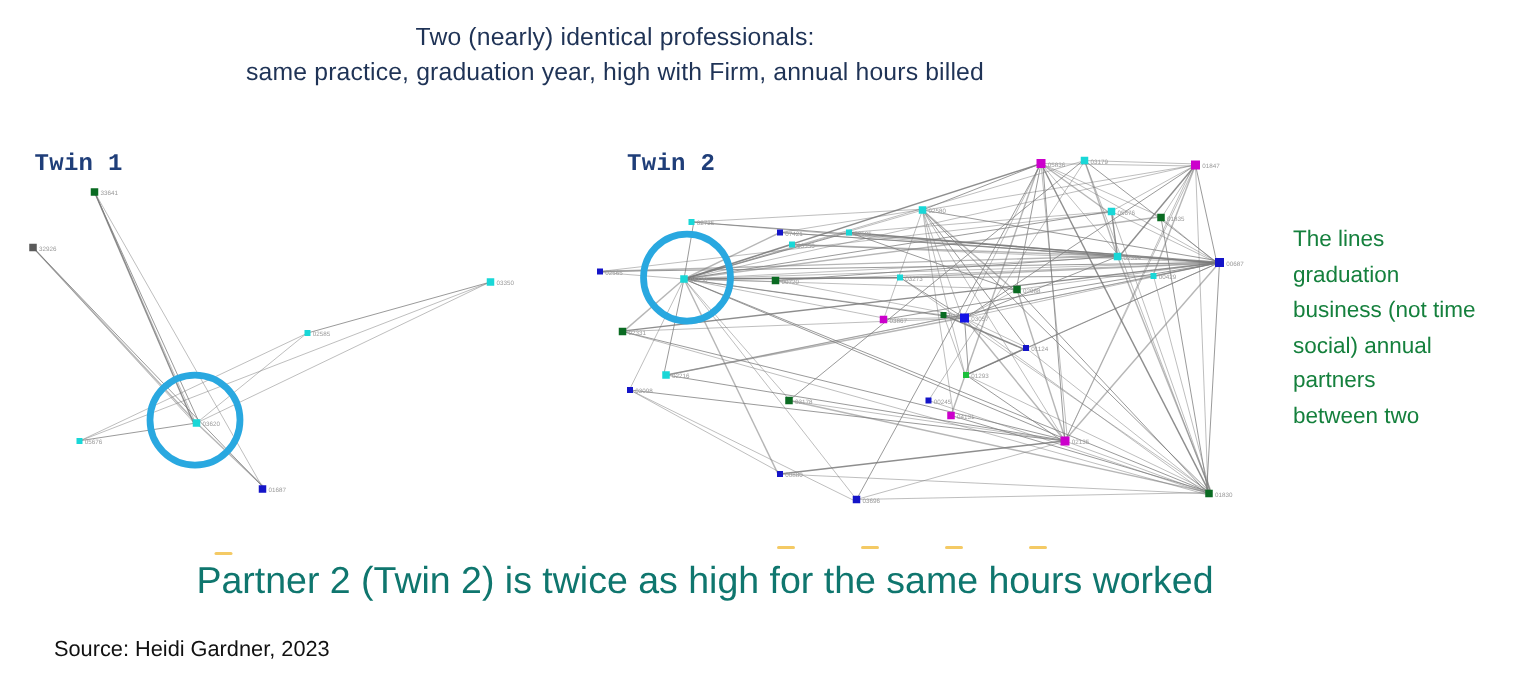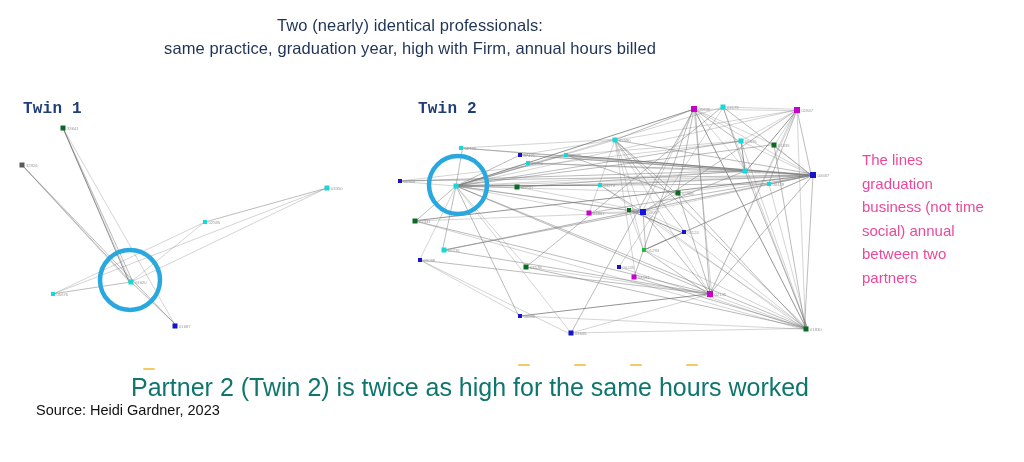--- a/index.html
+++ b/index.html
@@ -52,21 +52,21 @@
   #net1 { left: 0px;   top: 110px; width: 400px; height: 245px; }
   #net2 { left: 398px; top: 95px;  width: 455px; height: 265px; }
   .net svg { display: block; overflow: visible; }
 
   
   #side-note {
     position: absolute;
     left: 862px;
     top: 148px;
     width: 158px;
-    color: #ec4899;
+    color: #15803d;
     font-family: "Liberation Sans", sans-serif;
     font-size: 15px;
     line-height: 23.5px;
   }
   #side-note .note-line { display: block; }
 
   
   #caption {
     position: absolute;
     left: 0;
@@ -86,21 +86,21 @@
     height: 2px;
     background: #f2c14a;
     opacity: 0.85;
     border-radius: 1px;
   }
 
   
   #source {
     position: absolute;
     left: 36px;
-    top: 402px;
+    top: 425px;
     color: #111111;
     font-family: "Liberation Sans", sans-serif;
     font-size: 14.5px;
   }
 </style>
 </head>
 <body>
 
 <div id="slide">
 
@@ -364,22 +364,22 @@
           <text x="412" y="236" font-size="4.2" font-family="&quot;Liberation Sans&quot;, sans-serif" fill="#9a9a9a">01830</text>
         </g>
       </svg>
   </div>
 
   <div id="side-note">
     <span class="note-line">The lines</span>
     <span class="note-line">graduation</span>
     <span class="note-line">business (not time</span>
     <span class="note-line">social) annual</span>
+    <span class="note-line">partners</span>
     <span class="note-line">between two</span>
-    <span class="note-line">partners</span>
   </div>
 
   <div id="dash-layer">
       <span class="dash" style="left: 143px; top: 368px; width: 12px;"></span>
       <span class="dash" style="left: 518px; top: 364px; width: 12px;"></span>
       <span class="dash" style="left: 574px; top: 364px; width: 12px;"></span>
       <span class="dash" style="left: 630px; top: 364px; width: 12px;"></span>
       <span class="dash" style="left: 686px; top: 364px; width: 12px;"></span>
     </div>
 

